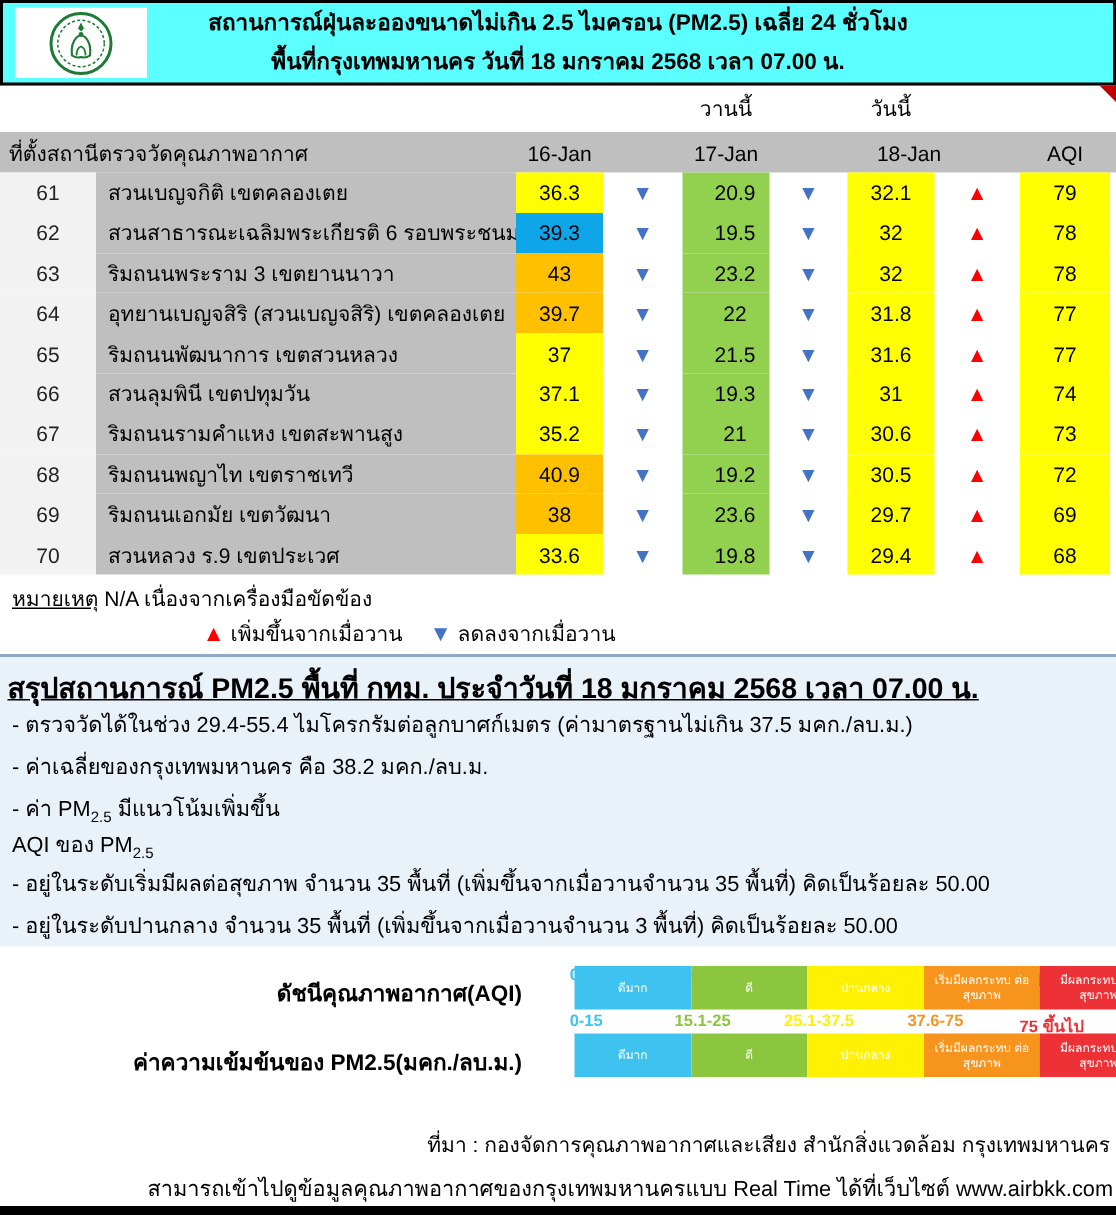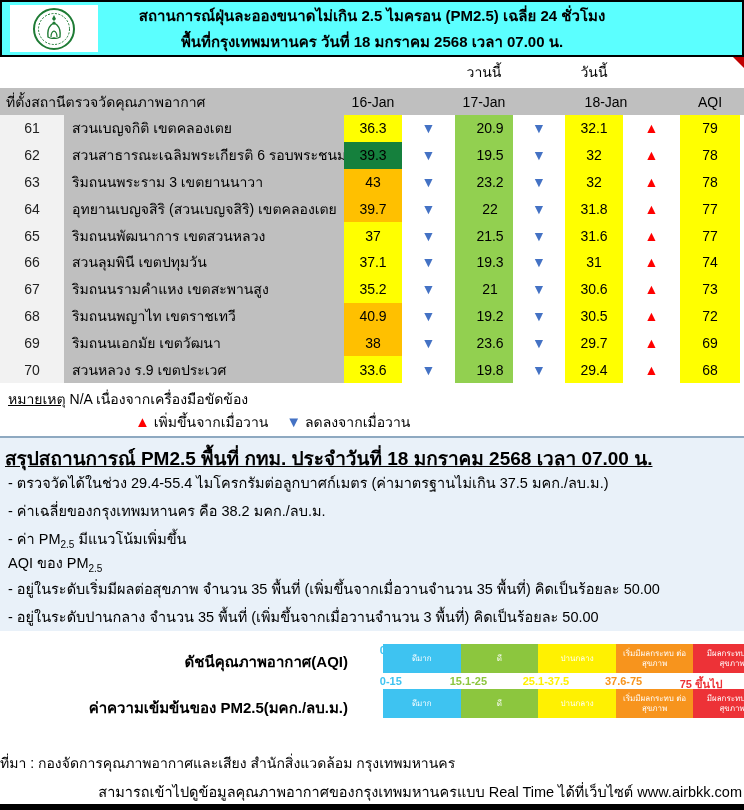--- a/index.html
+++ b/index.html
@@ -80,21 +80,21 @@
   .scale-ranges .rng { width:77.6px; text-align:center; font-size:11px; font-weight:bold; }
   .scale-boxes { position:absolute; left:352px; width:388px; height:29px; display:flex;margin-left:31px; }
   .sb1 { top:644px; } .sb2 { top:689px; }
   .scale-boxes .seg {
     width:77.6px; height:29px; color:#fff; font-size:8px; line-height:1.2;
     display:flex; align-items:center; justify-content:center; text-align:center;
     padding:0 6px;
   }
 
   
-  .src  { position:absolute; top:752px; left:0; width:740px; font-size:14px; }
+  .src  { position:absolute; top:752px; left:0; width:740px; text-align:right; font-size:14px; }
   .web  { position:absolute; top:780px; left:0; width:742px; text-align:right; font-size:14.5px; }
   .botbar { position:absolute; top:804px; left:0; width:744px; height:6px; background:#000; }
 </style>
 </head>
 <body>
 
 <div class="banner">
   <div class="t1">สถานการณ์ฝุ่นละอองขนาดไม่เกิน 2.5 ไมครอน (PM2.5) เฉลี่ย 24 ชั่วโมง</div>
   <div class="t2">พื้นที่กรุงเทพมหานคร วันที่ 18 มกราคม 2568 เวลา 07.00 น.</div>
 </div>
@@ -130,21 +130,21 @@
     <div class="cell c-v17" style="background: rgb(146, 208, 80);">20.9</div>
     <div class="cell c-a2" style="color: rgb(68, 114, 196);">▼</div>
     <div class="cell c-v18" style="background: rgb(255, 255, 0);">32.1</div>
     <div class="cell c-a3" style="color: rgb(255, 0, 0);">▲</div>
     <div class="cell c-aqi" style="background: rgb(255, 255, 0);">79</div>
   </div>
 
   <div class="trow">
     <div class="cell c-num">62</div>
     <div class="cell c-name">สวนสาธารณะเฉลิมพระเกียรติ 6 รอบพระชนมพรรษา</div>
-    <div class="cell c-v16" style="background: #15803d;">39.3</div>
+    <div class="cell c-v16" style="background: #0ea5e9;">39.3</div>
     <div class="cell c-a1" style="color: rgb(68, 114, 196);">▼</div>
     <div class="cell c-v17" style="background: rgb(146, 208, 80);">19.5</div>
     <div class="cell c-a2" style="color: rgb(68, 114, 196);">▼</div>
     <div class="cell c-v18" style="background: rgb(255, 255, 0);">32</div>
     <div class="cell c-a3" style="color: rgb(255, 0, 0);">▲</div>
     <div class="cell c-aqi" style="background: rgb(255, 255, 0);">78</div>
   </div>
 
   <div class="trow">
     <div class="cell c-num">63</div>

